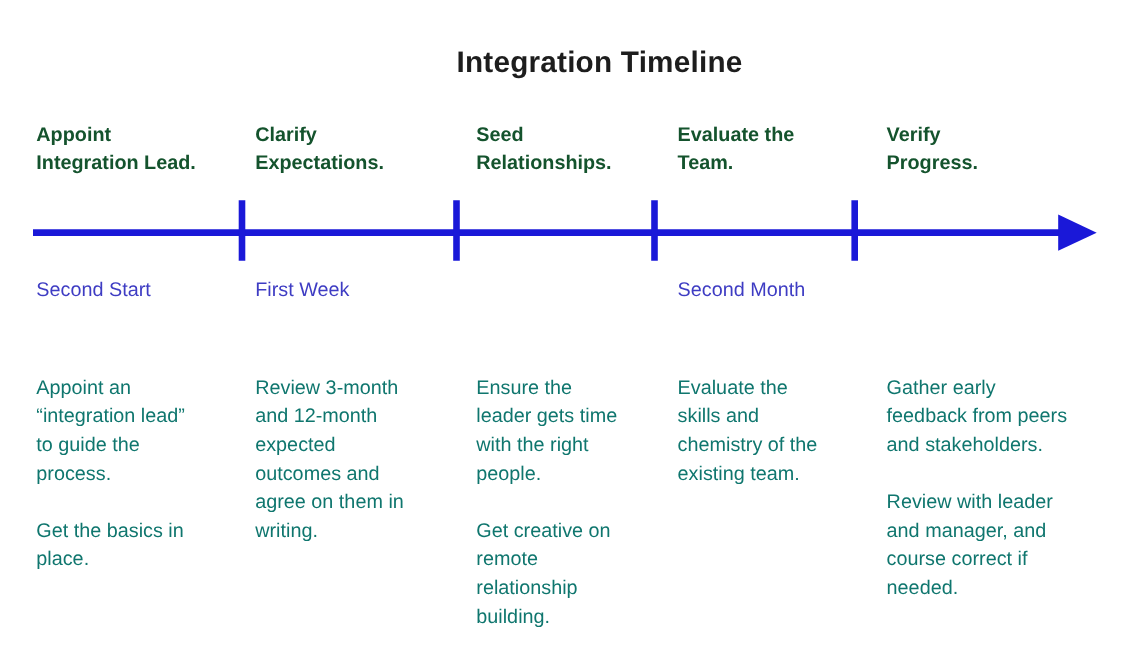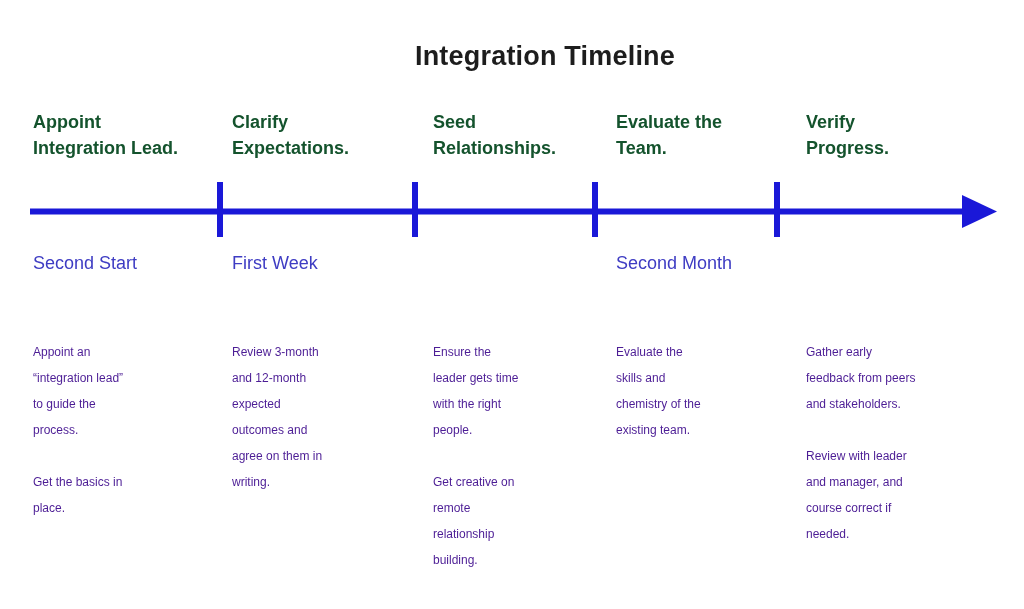--- a/index.html
+++ b/index.html
@@ -43,22 +43,22 @@
     top: 251px;
     font-size: 18px;
     color: #3e3cc3;
     line-height: 24px;
     white-space: nowrap;
   }
 
   .stage-desc {
     position: absolute;
     top: 339px;
-    font-size: 12px;
-    color: #4c1d95;
+    font-size: 18px;
+    color: #0f766e;
     line-height: 26px;
     white-space: pre-line;
   }
 
   
   .col-0 { left: 33px;  width: 190px; }
   .col-1 { left: 232px; width: 190px; }
   .col-2 { left: 433px; width: 175px; }
   .col-3 { left: 616px; width: 165px; }
   .col-4 { left: 786px; width: 215px; margin-left: 20px; }

